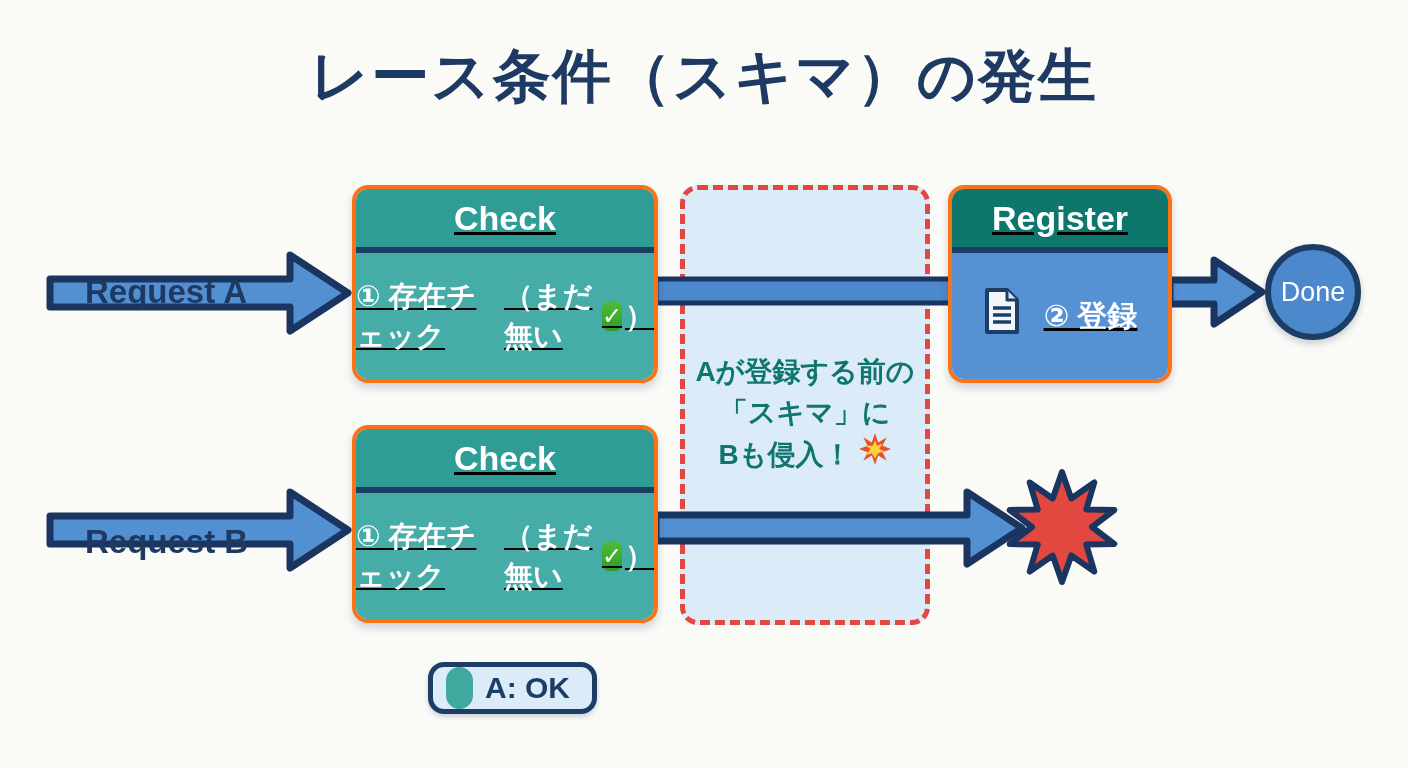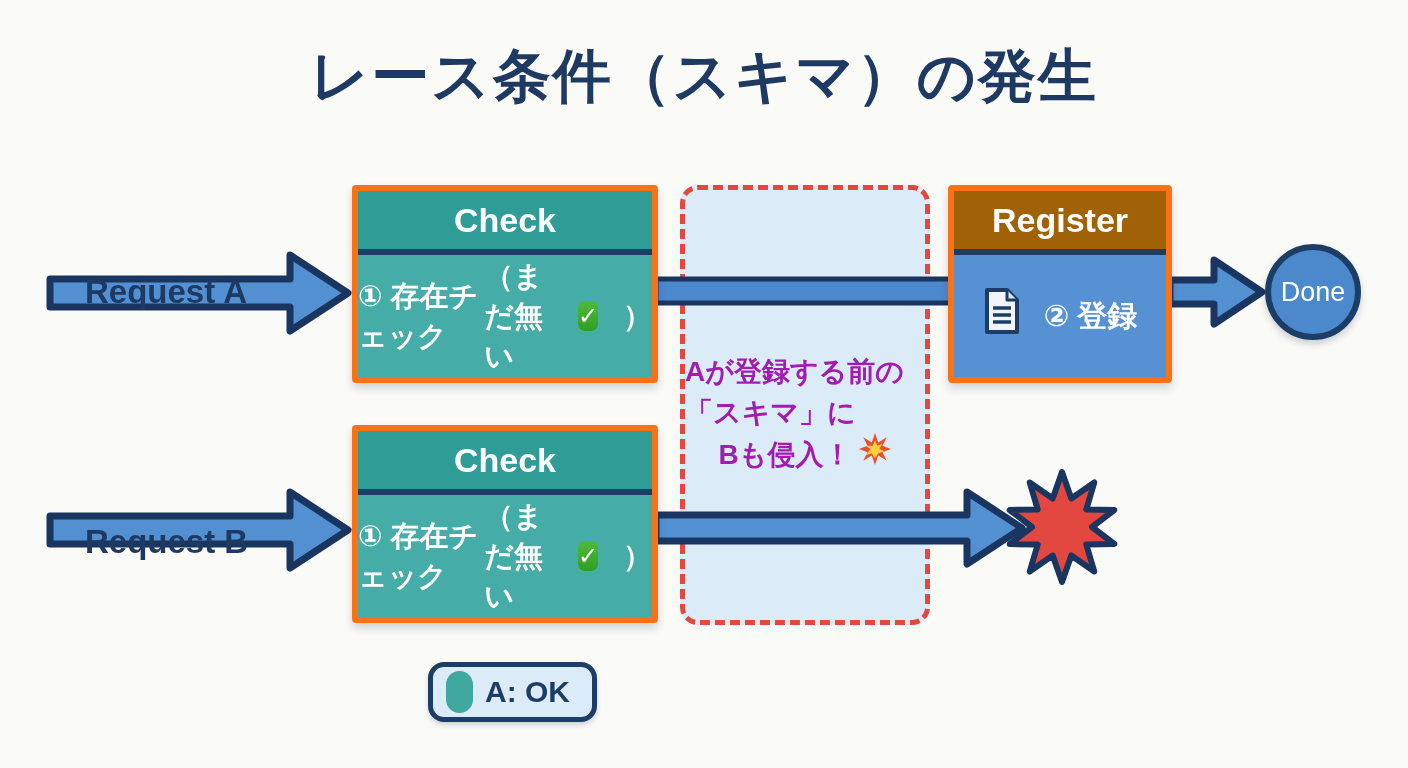--- a/index.html
+++ b/index.html
@@ -20,46 +20,46 @@
   .request-label {
     position: absolute; font-size: 33px; font-weight: 700;
     color: #1E3A63; z-index: 3; margin-top: 47px;
   }
   .request-label.a { left: 85px; top: 226px; }
   .request-label.b { left: 85px; top: 476px; }
 
   
   .flow-box {
     position: absolute; width: 306px; height: 198px;
-    border: 6px solid #f97316; border-radius: 4px;
+    border: 4px solid #f97316; border-radius: 16px;
     overflow: hidden; z-index: 3;
     box-shadow: 0 5px 8px rgba(20,40,70,.18);
-    display: flex; flex-direction: column;
+    display: flex; flex-direction: column; text-decoration: underline;
   }
   .flow-box .hdr {
     height: 64px; flex: 0 0 64px;
     display: flex; align-items: center; justify-content: center;
     font-size: 34px; font-weight: 700; color: #fff;
     border-bottom: 6px solid #1C3E66;
   }
   .flow-box .body {
     flex: 1; display: flex; flex-direction: row;
     align-items: center; justify-content: center;
     color: #fff; font-weight: 700; font-size: 29px; line-height: 1.38;
   }
   .check-a { left: 352px; top: 185px; }
   .check-b { left: 352px; top: 425px; }
   .check .hdr  { background: #2F9C96; }
   .check .body { background: #46ACA7; }
 
   .register-box { left: 948px; top: 185px; width: 224px; }
-  .register-box .hdr  { background: #a16207; }
+  .register-box .hdr  { background: #0f766e; }
   .register-box .body { background: #5591D3; flex-direction: row; gap: 23px; font-size: 30px; }
 
-  .line2 { display: flex; align-items: center; gap: 22px; }
+  .line2 { display: flex; align-items: center; }
   .check-badge {
     display: inline-flex; width: 30px; height: 30px; margin: 0 3px;
     background: linear-gradient(#4FBB3A, #2E9E22);
     border-radius: 7px; align-items: center; justify-content: center;
     color: #fff; font-size: 24px; font-weight: 700;
   }
 
   .done-circle {
     position: absolute; left: 1265px; top: 244px;
     width: 96px; height: 96px; border-radius: 50%;
@@ -70,30 +70,30 @@
   }
 
   
   .gap-zone {
     position: absolute; left: 680px; top: 185px; width: 250px; height: 440px;
     background: #DCEBF8; border: 5px dashed #E2483F; border-radius: 18px;
     z-index: 1;
   }
   .gap-text {
     position: absolute; top: 162px; left: 0; width: 100%;
-    text-align: left; color: #a21caf;
+    text-align: center; color: #0f766e;
     font-size: 28px; font-weight: 700; line-height: 1.45;
   }
   .gap-line3 { display: flex; align-items: center; justify-content: center; gap: 8px; }
 
   .arrow-layer { position: absolute; left: 0; top: 0; z-index: 2; }
 
   
   .legend-pill {
-    position: absolute; height: 60px;
+    position: absolute; height: 52px;
     background: #DCEBF8; border: 5px solid #1C3E66; border-radius: 16px;
     display: flex; align-items: center; gap: 12px; padding: 0 22px 0 13px;
     z-index: 3; box-shadow: 0 3px 5px rgba(20,40,70,.18);
   }
   .legend-a { left: 428px; top: 662px; }
   .legend-b { left: 957px; top: 662px; }
   .swatch { width: 27px; height: 42px; border-radius: 14px; flex: 0 0 27px; }
   .swatch-a { background: #3FA89F; }
   .swatch-b { background: #E4544B; }
   .legend-label { font-size: 30px; font-weight: 700; color: #1C3E66; }

